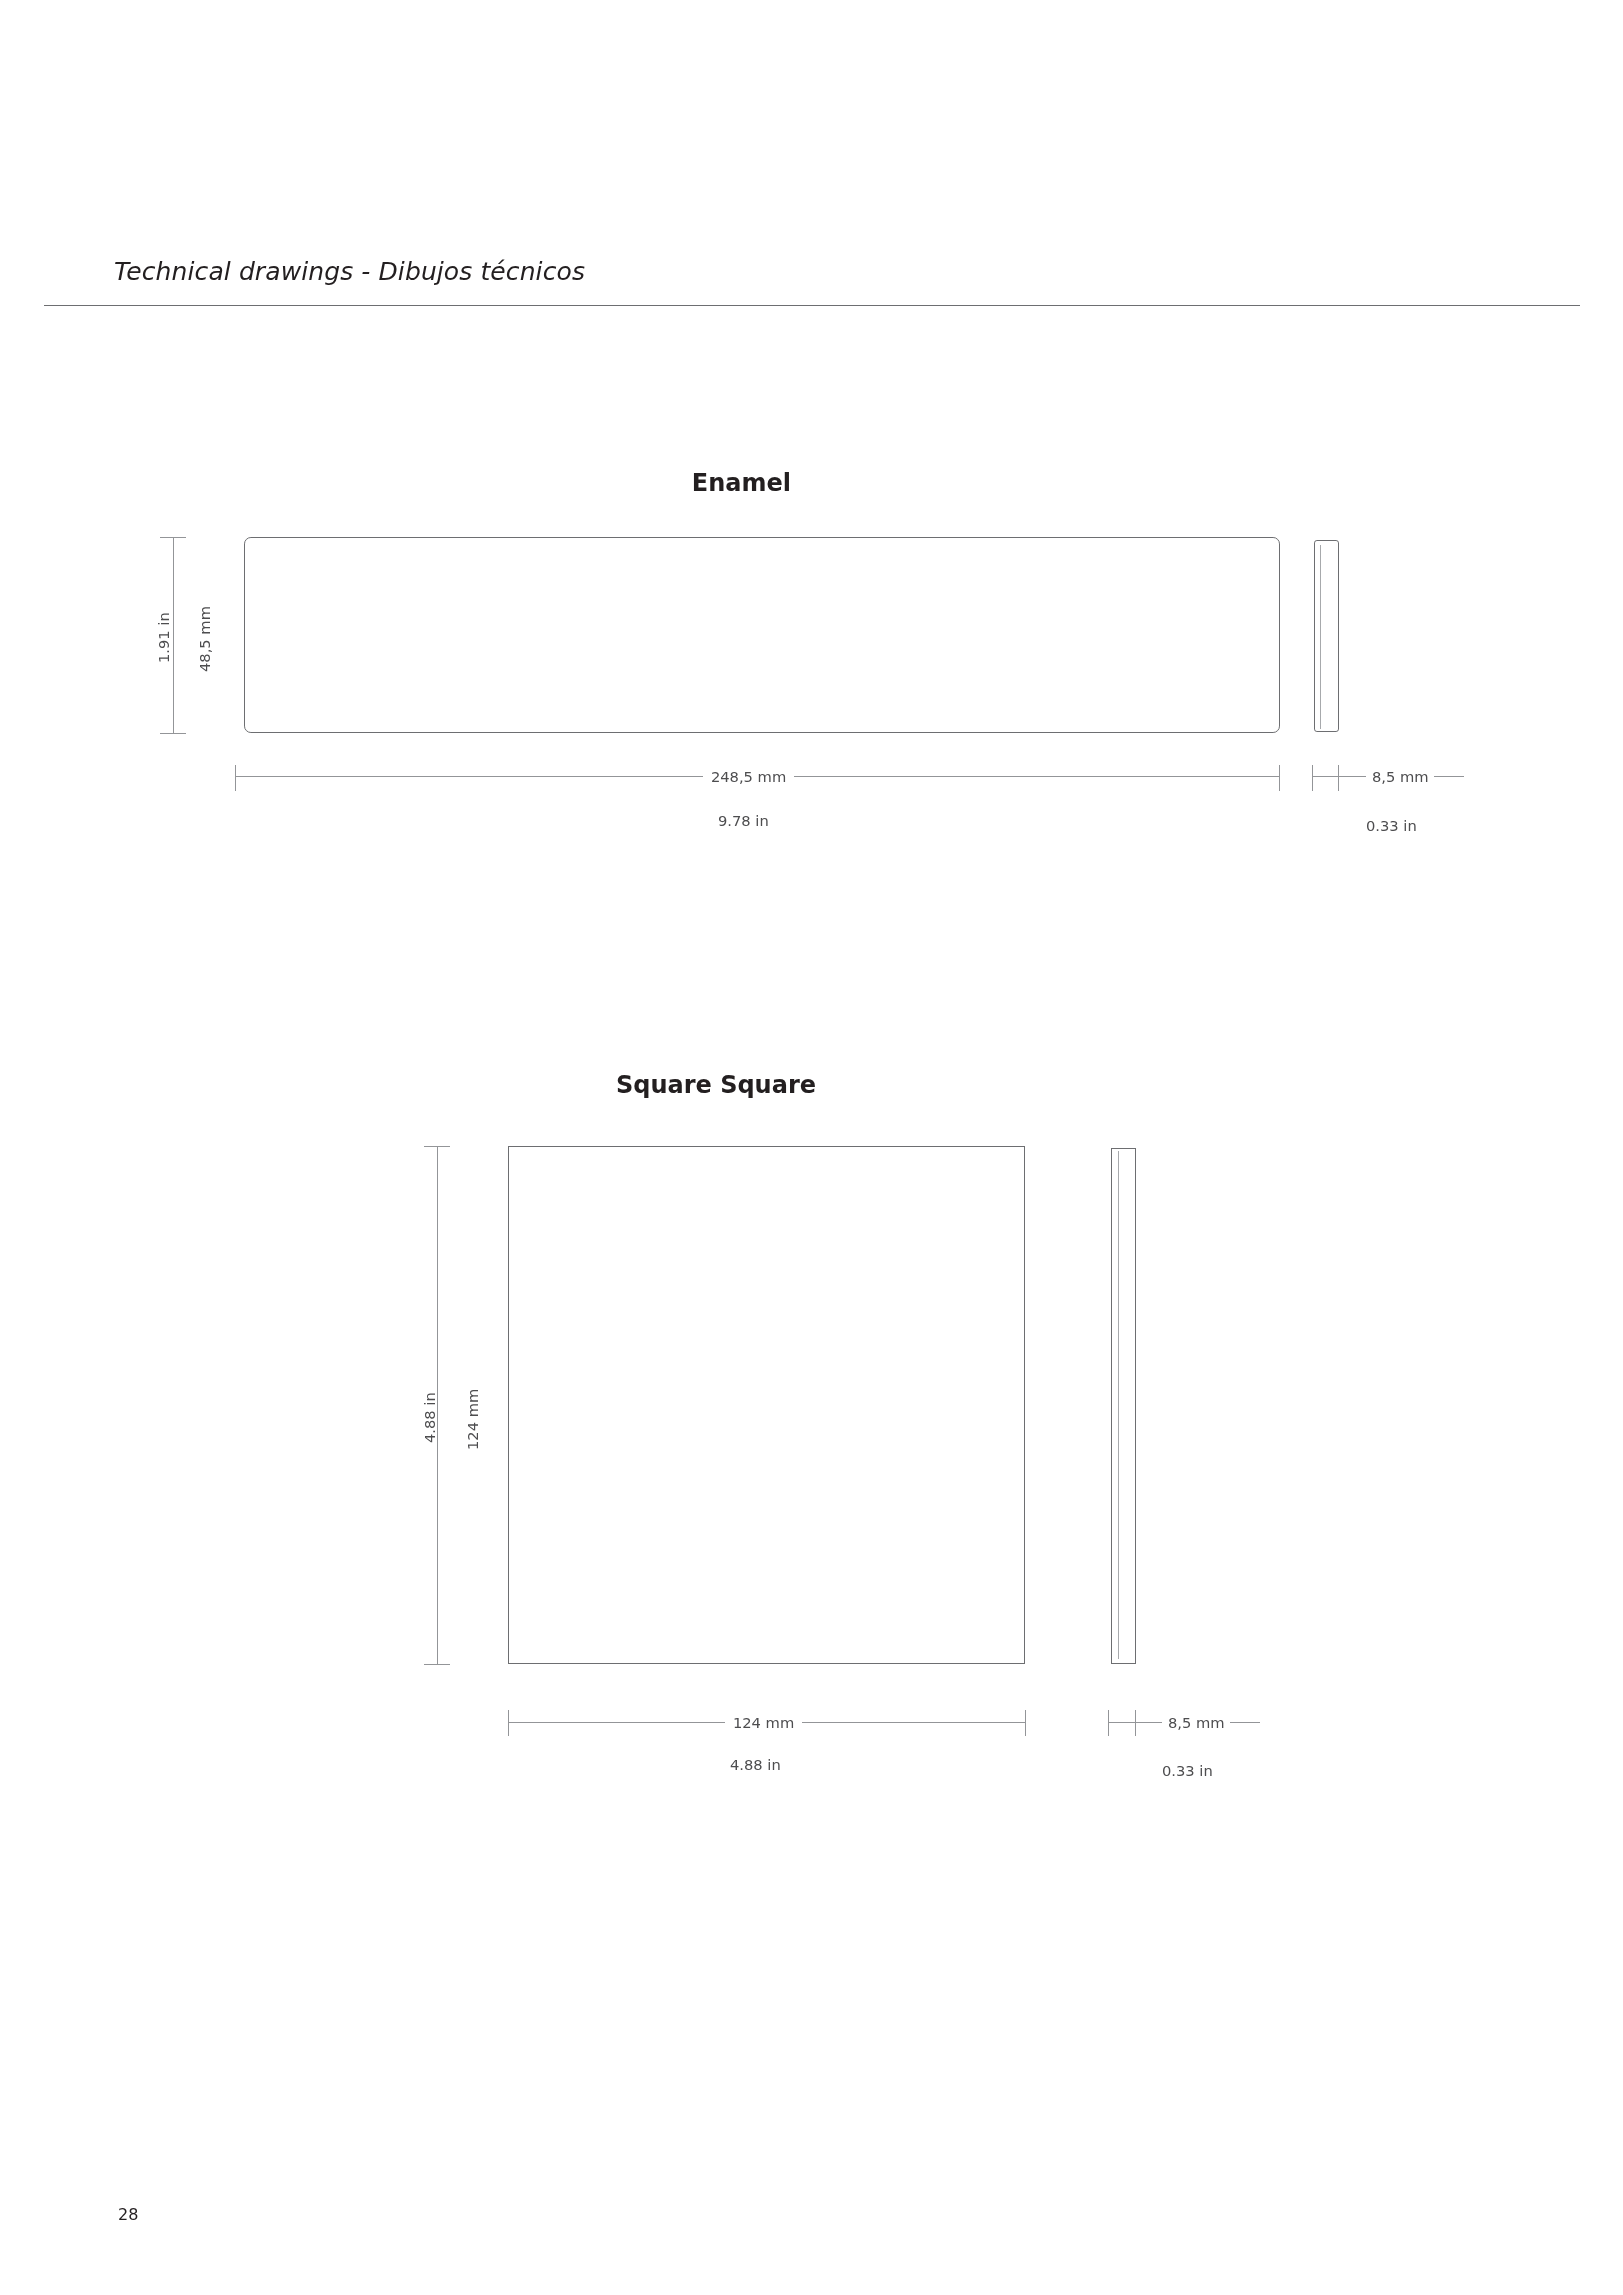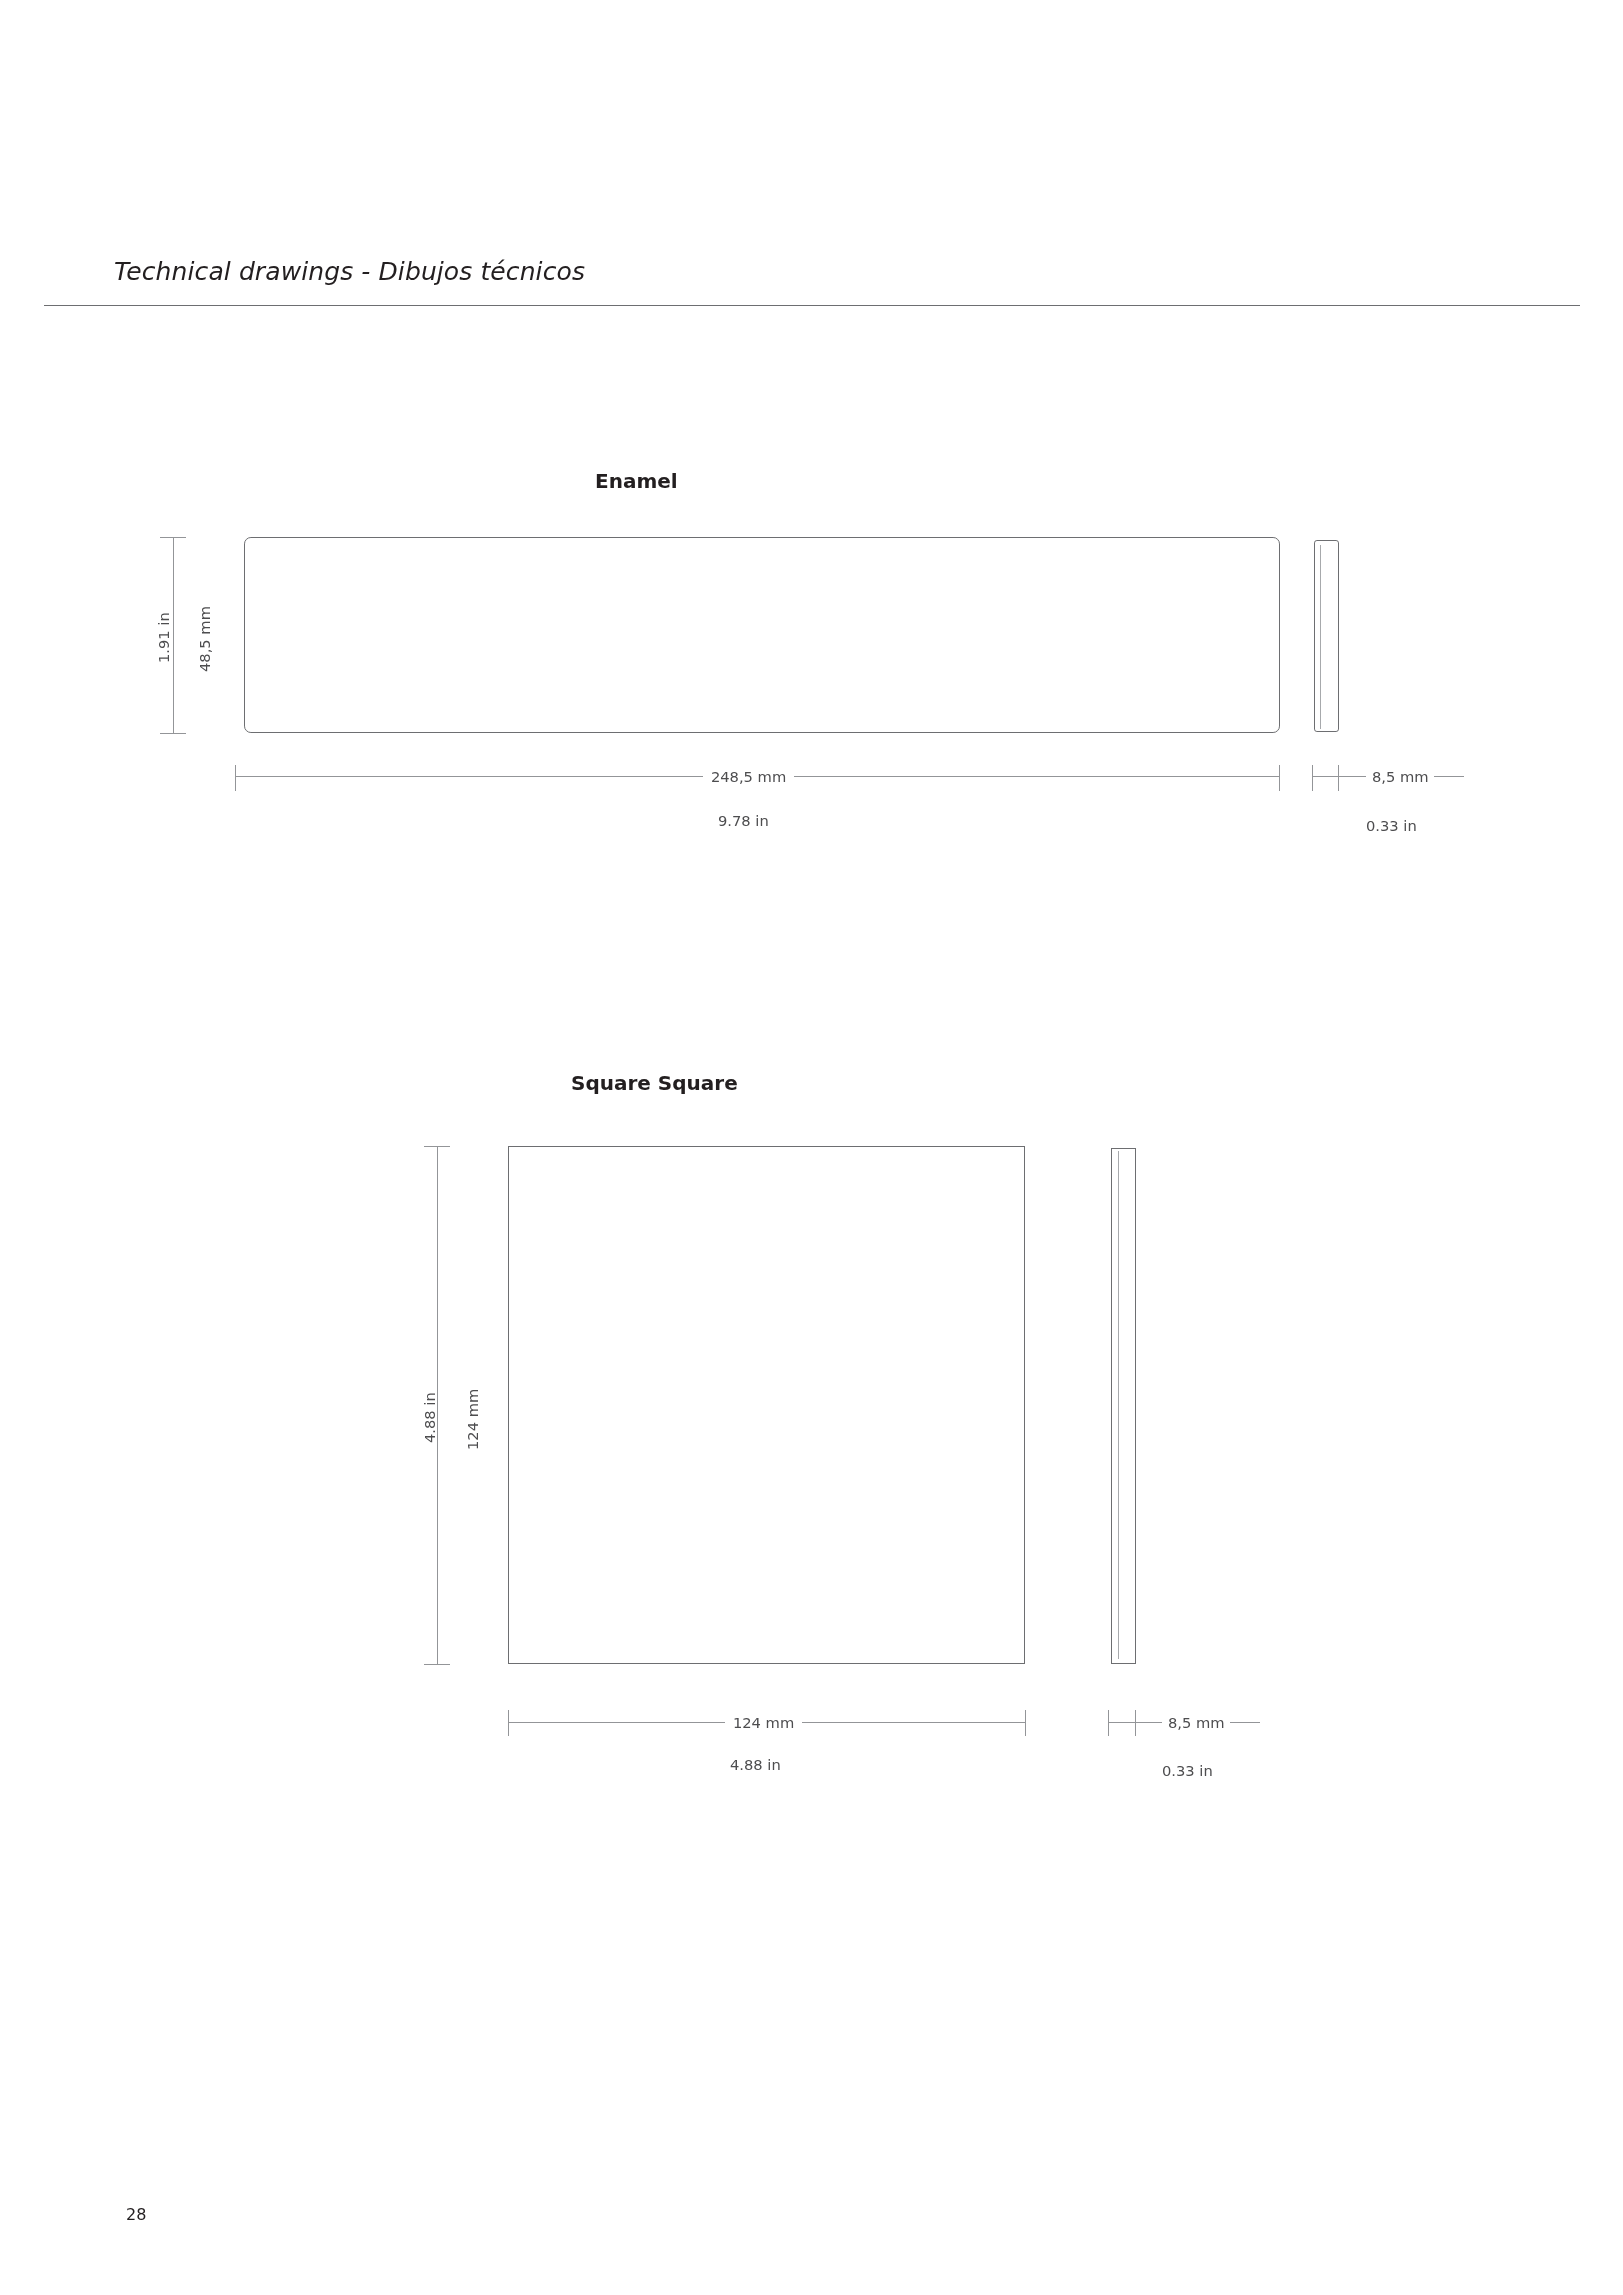--- a/index.html
+++ b/index.html
@@ -46,24 +46,24 @@
   }
 
   
   .section {
     position: absolute;
   }
   .section-title {
     position: absolute;
     font-family: "DejaVu Sans", sans-serif;
     font-weight: bold;
-    font-size: 20px;
+    font-size: 24px;
     color: #231f20;
     white-space: nowrap;
-    text-align: left;
+    text-align: right;
   }
 
   .dim-label {
     position: absolute;
     font-family: "DejaVu Sans", sans-serif;
     font-size: 14.7px;
     color: #4d4d4f;
     white-space: nowrap;
   }
   .dim-label.vert {
@@ -108,21 +108,20 @@
   }
 
   
   .page-number {
     position: absolute;
     left: 118px;
     top: 2205px;
     font-family: "DejaVu Sans", sans-serif;
     font-size: 16px;
     color: #231f20;
-    margin-left: 8px;
   }
 </style>
 </head>
 <body>
 
 <div class="page-header">
   <div class="header-title">Technical drawings - Dibujos técnicos</div>
   <div class="header-rule"></div>
 </div>
 

